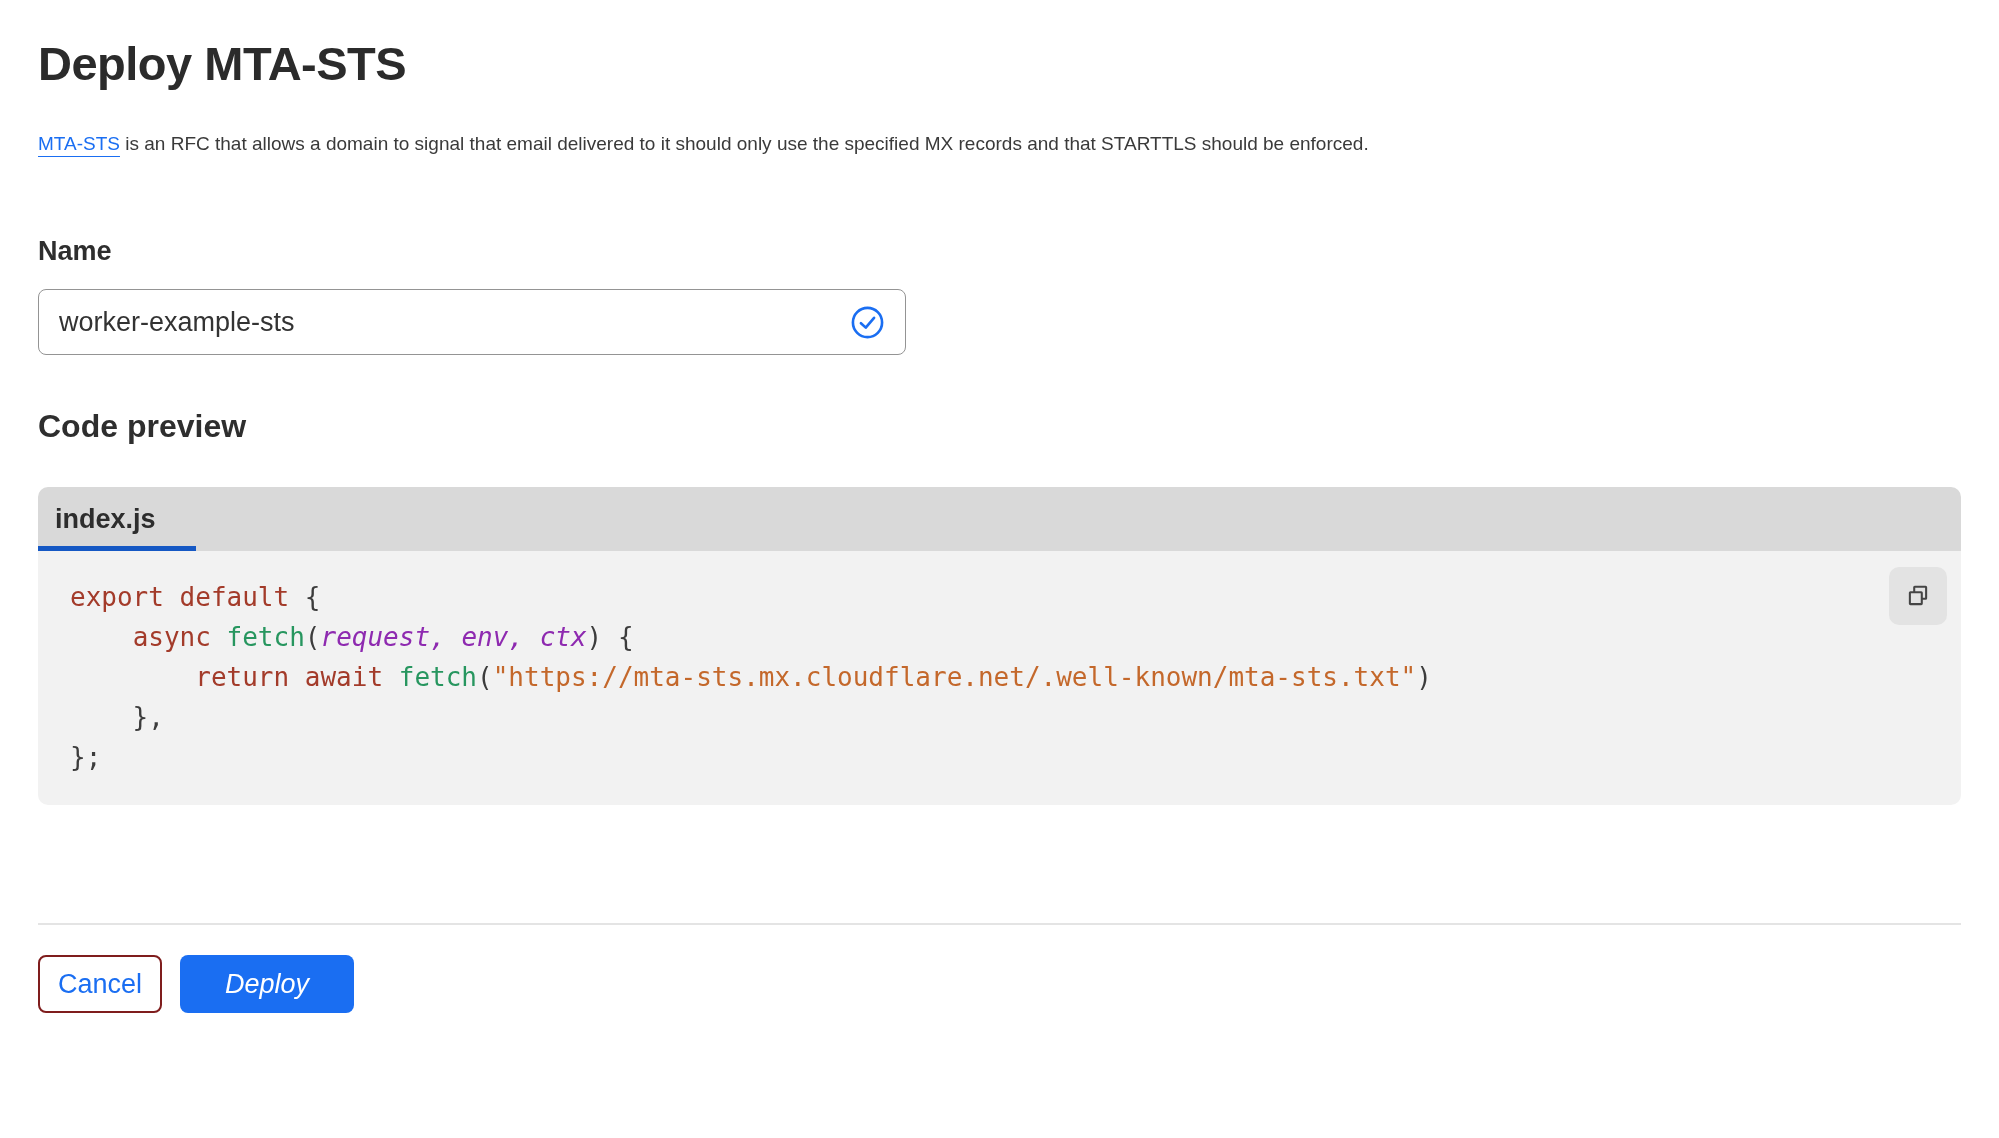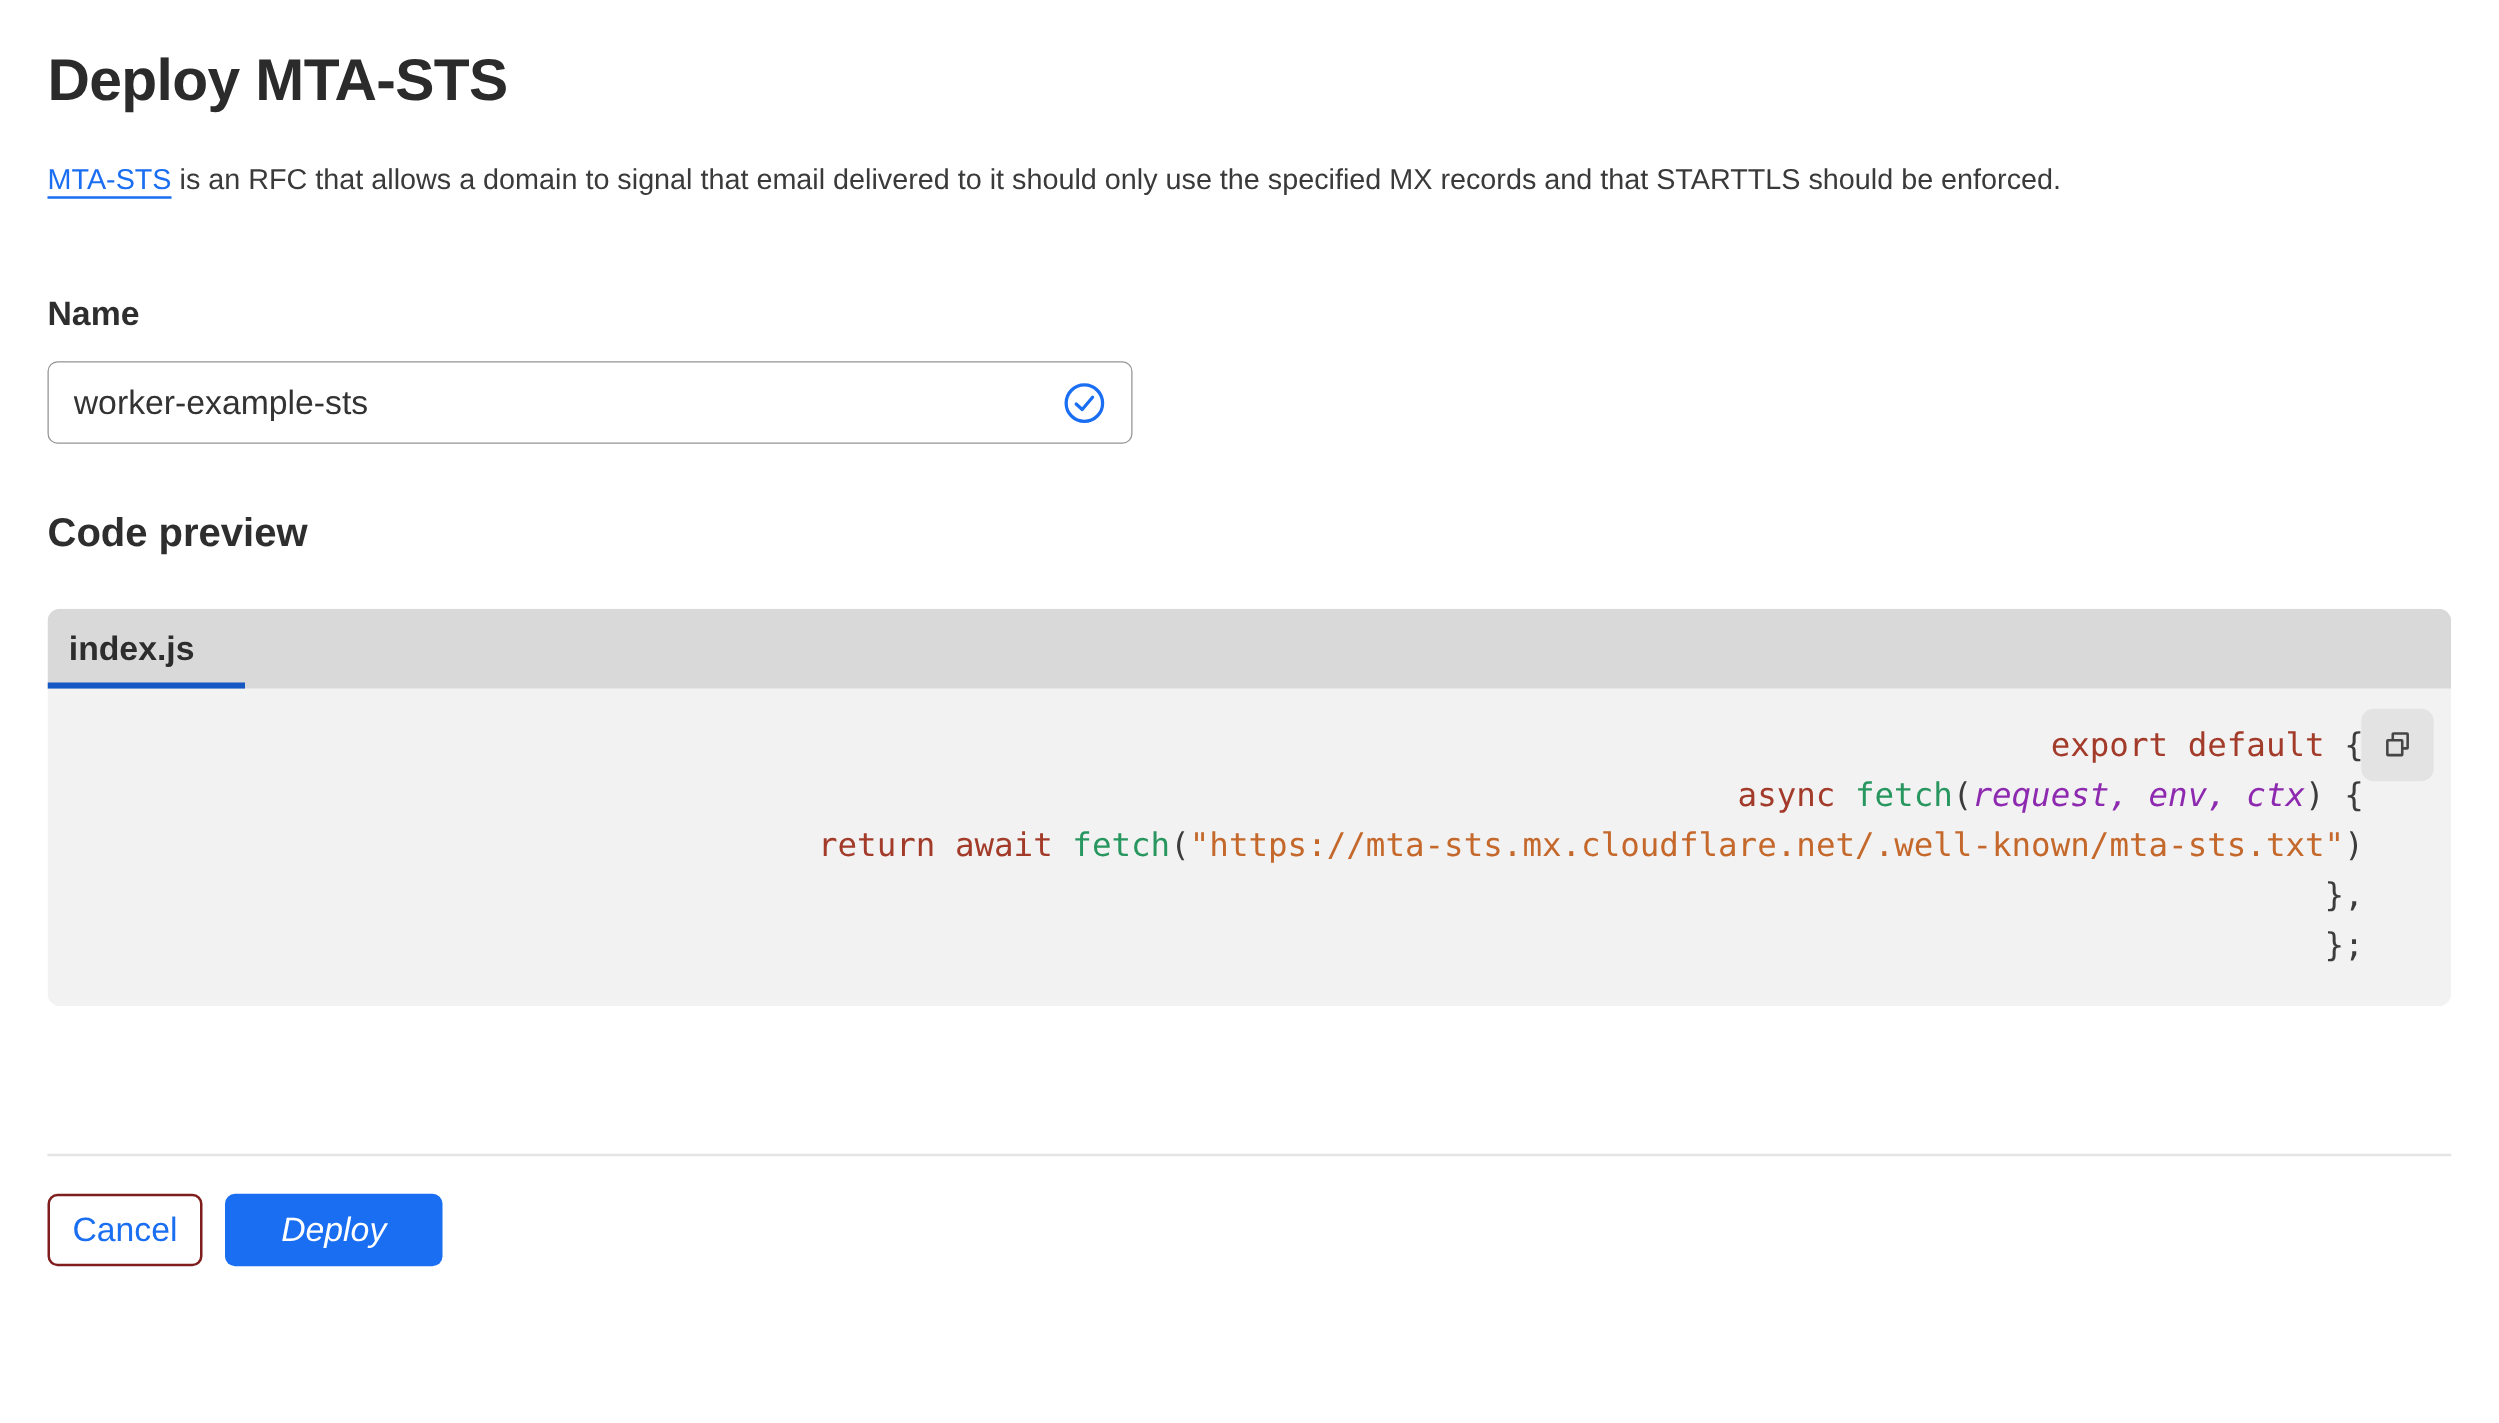--- a/index.html
+++ b/index.html
@@ -16,21 +16,21 @@
     padding: 36px 38px 0 38px;
   }
   .page-title {
     font-size: 47px;
     font-weight: 700;
     color: #2b2b2b;
     letter-spacing: -0.5px;
   }
   .intro {
     margin-top: 30px;
-    font-size: 23px;
+    font-size: 19px;
     line-height: 45px;
     color: #3a3a3a;
     max-width: 1905px;
   }
   .intro a {
     color: #1a6ef2;
     text-decoration: underline;
     text-underline-offset: 6px;
     cursor: pointer;
   }
@@ -109,21 +109,20 @@
     position: relative;
     background: #f2f2f2;
     padding: 26px 70px 28px 32px;
   }
   .code-line {
     font-family: "DejaVu Sans Mono", monospace;
     font-size: 26px;
     line-height: 40px;
     white-space: pre;
     color: #3c3c3c;
-    text-align: right;
   }
   .tok-keyword { color: #a33b2a; }
   .tok-function { color: #27965f; }
   .tok-param { color: #8e2ab0; font-style: italic; }
   .tok-string { color: #c4682b; }
   .tok-punct { color: #3c3c3c; }
   .tok-plain { color: #3c3c3c; }
   .copy-button {
     position: absolute;
     top: 16px;

